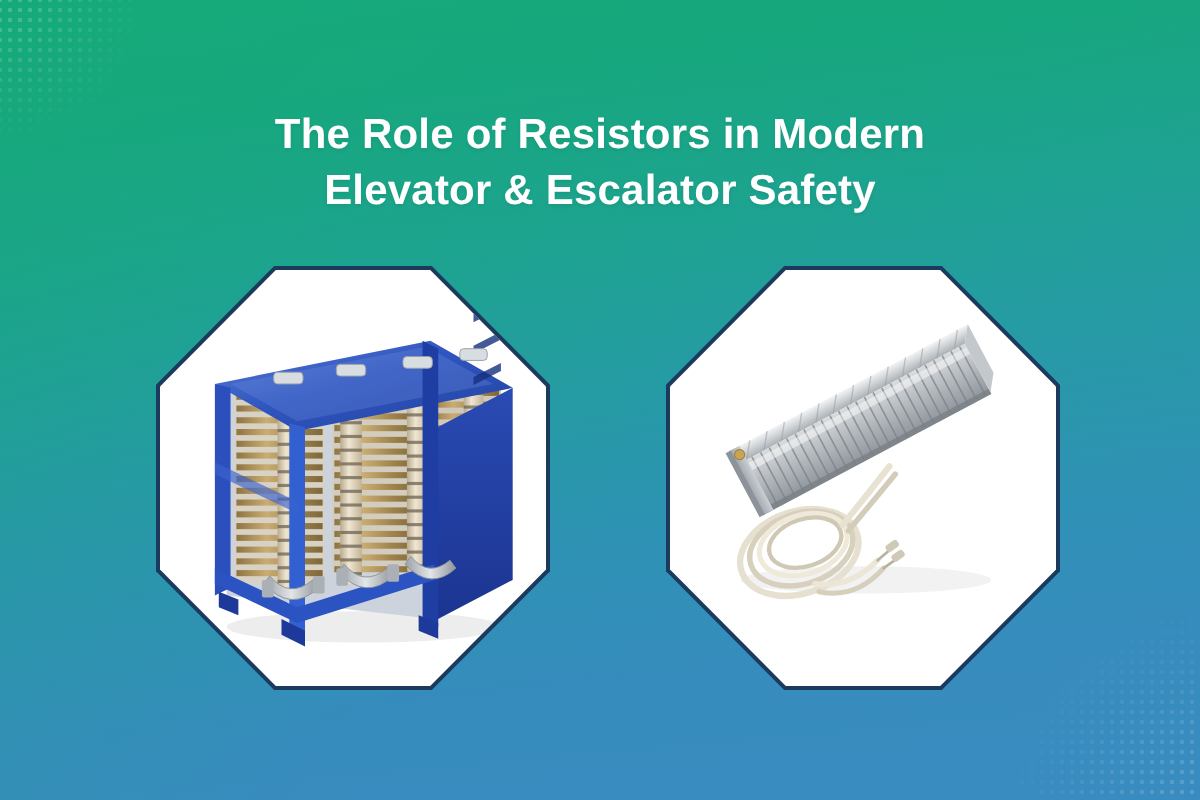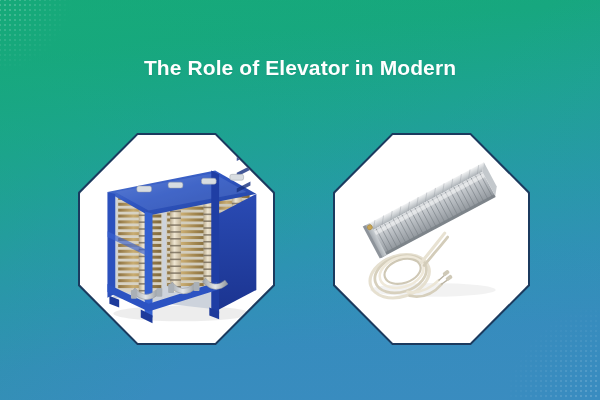--- a/index.html
+++ b/index.html
@@ -114,21 +114,22 @@
 </head>
 <body>
 
 <div class="banner" data-interactable="false">
 
   <div class="banner-wash" data-interactable="false"></div>
   <div class="dot-patch tl" data-interactable="false"></div>
   <div class="dot-patch br" data-interactable="false"></div>
 
   <h1 class="title" data-interactable="false">
-    <span class="line" data-interactable="false">The Role of Elevator in Modern</span>
+    <span class="line" data-interactable="false">The Role of Resistors in Modern</span>
+    <span class="line" data-interactable="false">Elevator &amp; Escalator Safety</span>
   </h1>
 
   <div class="card left" data-interactable="true">
     <div class="octagon-outer" data-interactable="false"></div>
     <div class="octagon-inner" data-interactable="false">
       <div class="product-art" data-interactable="false">
         <svg viewBox="0 0 197 212" xmlns="http://www.w3.org/2000/svg">
           <defs>
             <linearGradient id="blueTop" x1="0" y1="0" x2="1" y2="1">
               <stop offset="0%" stop-color="#5b7fd6"></stop>

